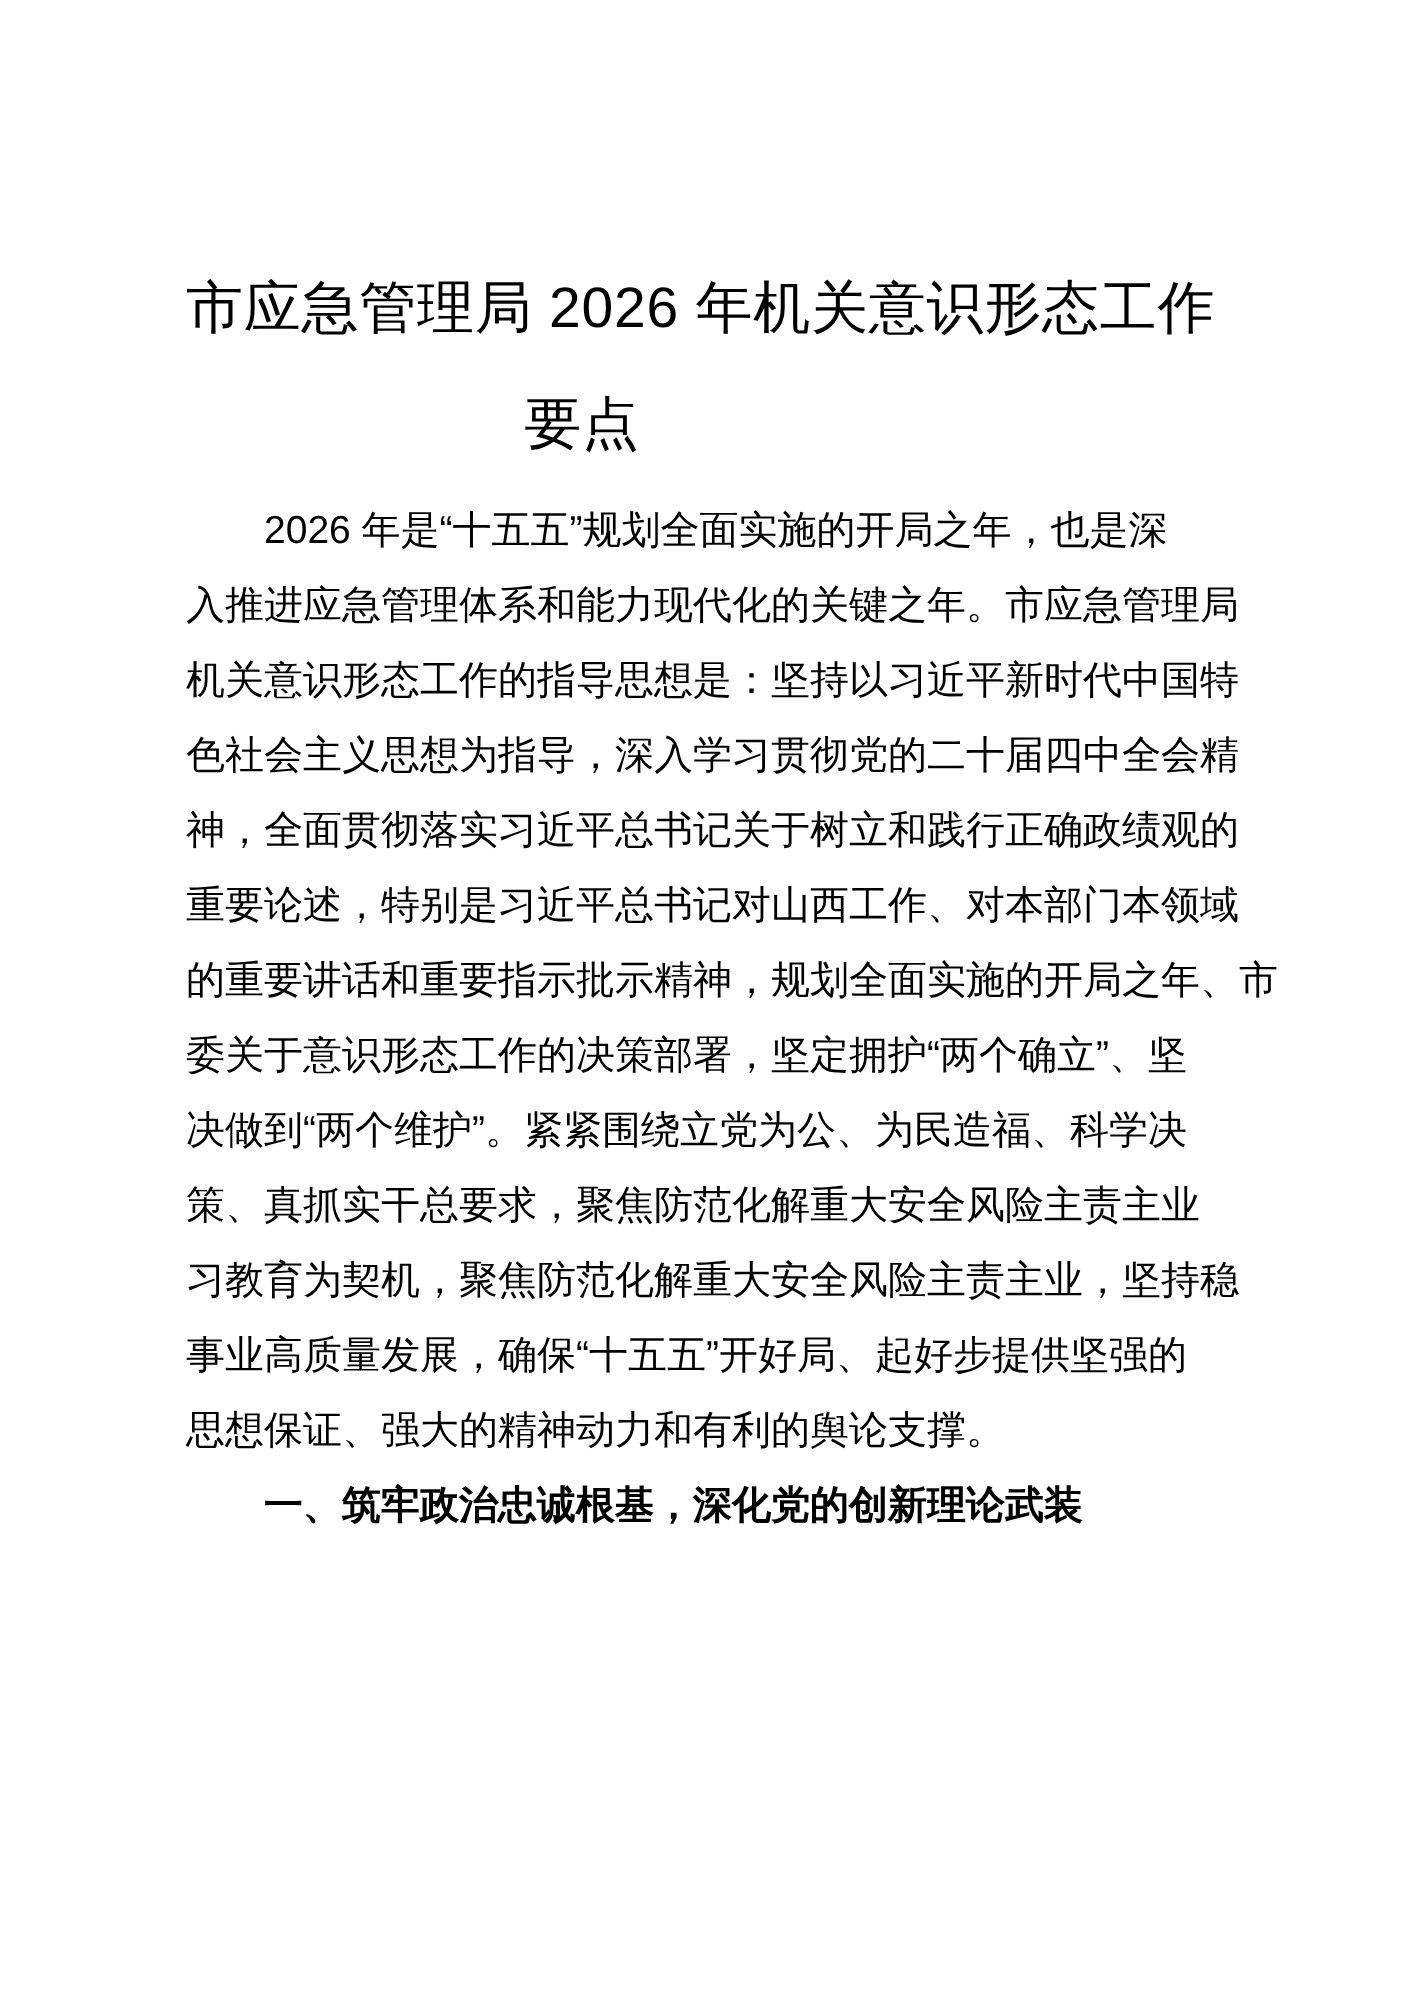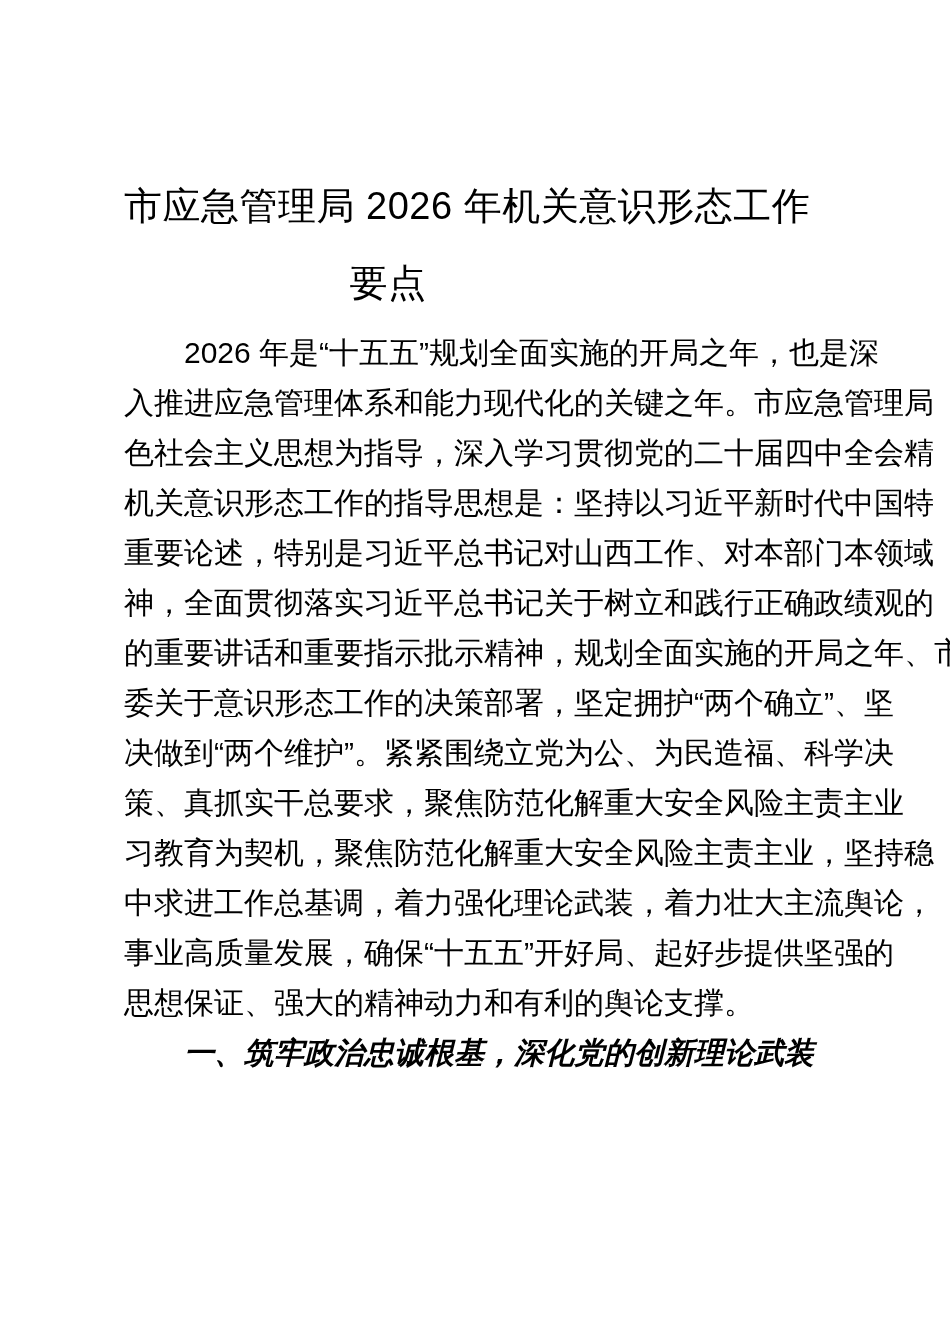--- a/index.html
+++ b/index.html
@@ -24,21 +24,21 @@
   .doc-title {
     font-size: 38px;
     line-height: 77px;
     font-weight: normal;
     text-align: center;
     white-space: nowrap;
     letter-spacing: 0.5px;
   }
   .body-block {
     margin-top: 6px;
-    font-size: 30px;
+    font-size: 26px;
   }
   .line {
     height: 50px;
     line-height: 50px;
     text-align: justify;
     text-align-last: justify;
     white-space: nowrap;
   }
   .line.first {
     text-indent: 2em;
@@ -48,44 +48,42 @@
     text-align-last: left;
   }
   .heading {
     height: 50px;
     line-height: 50px;
     font-weight: bold;
     text-indent: 2em;
     text-align: left;
     text-align-last: left;
     white-space: nowrap;
-    font-style: italic;
   }
 </style>
 </head>
 <body>
 
 <div class="page">
 
   <div>
     <div class="doc-title">市应急管理局 2026 年机关意识形态工作</div>
     <div class="doc-title">要点</div>
   </div>
 
   <div class="body-block">
     <div class="line first">2026 年是“十五五”规划全面实施的开局之年，也是深</div>
     <div class="line">入推进应急管理体系和能力现代化的关键之年。市应急管理局</div>
+    <div class="line">机关意识形态工作的指导思想是：坚持以习近平新时代中国特</div>
     <div class="line">色社会主义思想为指导，深入学习贯彻党的二十届四中全会精</div>
-    <div class="line">机关意识形态工作的指导思想是：坚持以习近平新时代中国特</div>
+    <div class="line">神，全面贯彻落实习近平总书记关于树立和践行正确政绩观的</div>
     <div class="line">重要论述，特别是习近平总书记对山西工作、对本部门本领域</div>
-    <div class="line">神，全面贯彻落实习近平总书记关于树立和践行正确政绩观的</div>
     <div class="line">的重要讲话和重要指示批示精神，规划全面实施的开局之年、市</div>
     <div class="line">委关于意识形态工作的决策部署，坚定拥护“两个确立”、坚</div>
     <div class="line">决做到“两个维护”。紧紧围绕立党为公、为民造福、科学决</div>
     <div class="line">策、真抓实干总要求，聚焦防范化解重大安全风险主责主业</div>
     <div class="line">习教育为契机，聚焦防范化解重大安全风险主责主业，坚持稳</div>
-    <div class="line">中求进工作总基调，着力强化理论武装，着力壮大主流舆论，</div>
     <div class="line">事业高质量发展，确保“十五五”开好局、起好步提供坚强的</div>
     <div class="line last">思想保证、强大的精神动力和有利的舆论支撑。</div>
     <div class="heading">一、筑牢政治忠诚根基，深化党的创新理论武装</div>
   </div>
 
 </div>
 
 </body></html>

